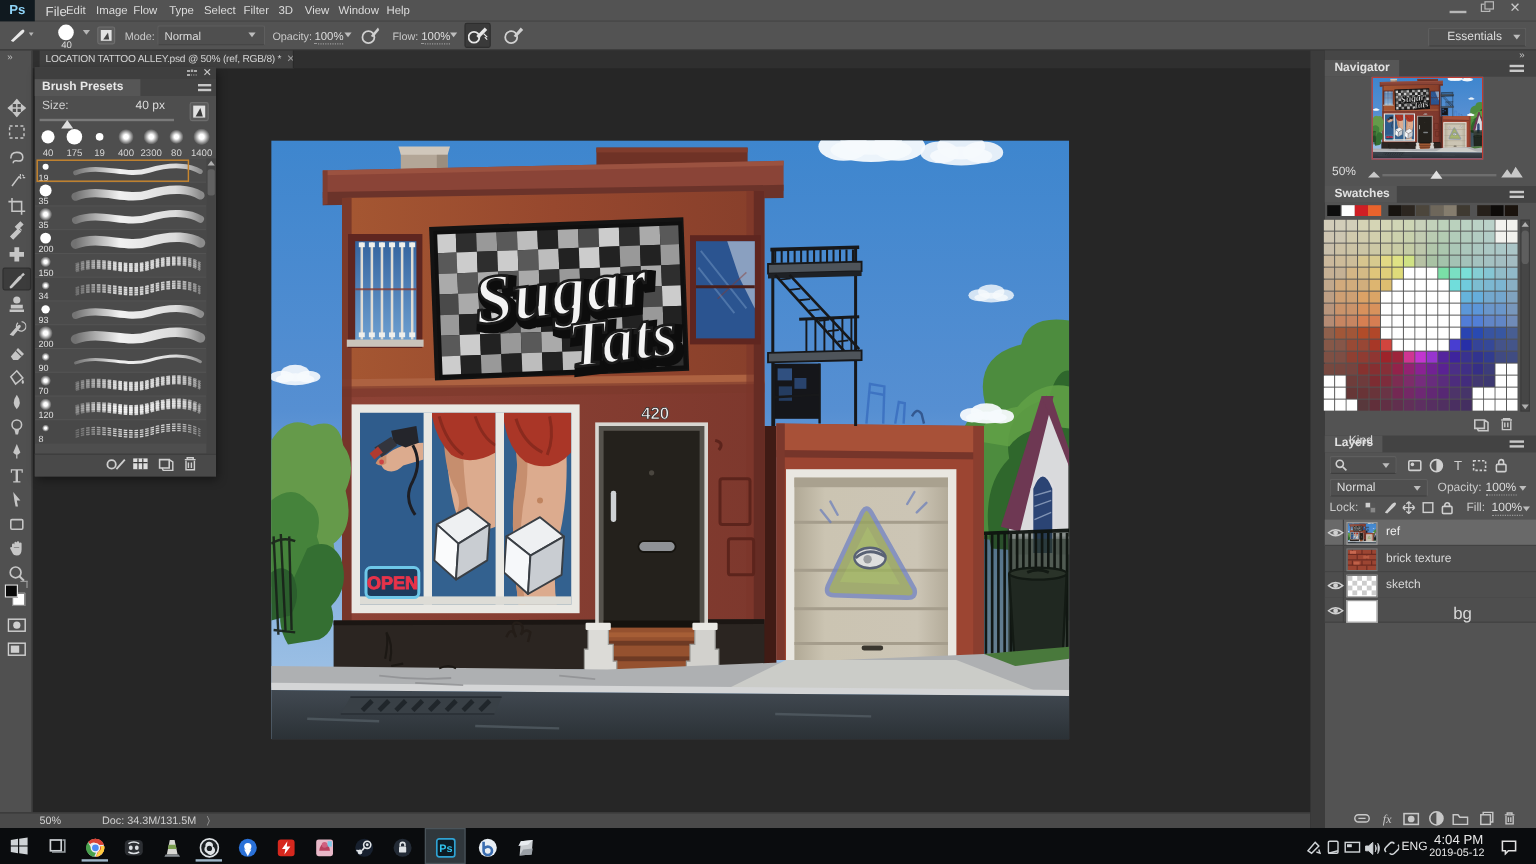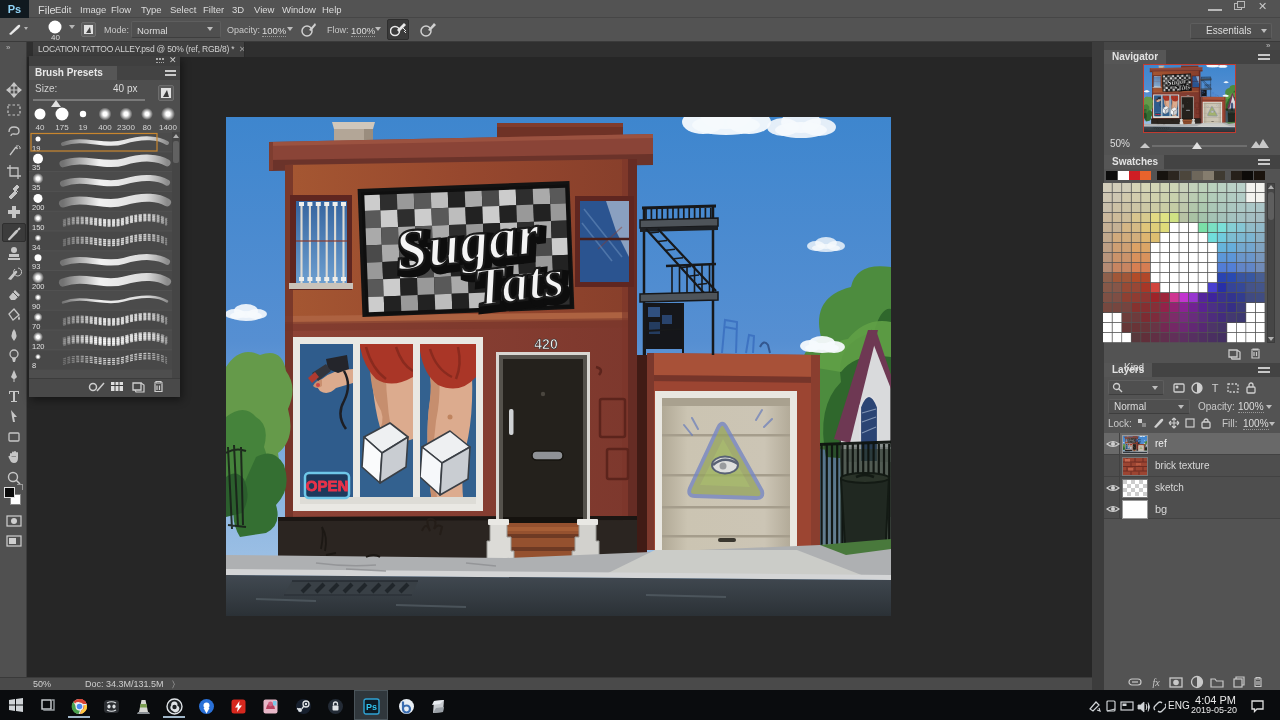--- a/index.html
+++ b/index.html
@@ -1015,21 +1015,21 @@
         </g>
       </svg></div>
 <div class="abs txt" style="left:1155px;top:482px;font-size:10px;color:#d8d8d8">sketch</div>
 <div class="abs" style="left:1104px;top:498px;width:176px;height:21px;background:#4e4e4e;border-bottom:1px solid #424242"></div>
 <div class="abs" style="left:1104px;top:498px;width:16px;height:21px;border-right:1px solid #424242"></div>
 <svg class="abs" style="left:1106px;top:504px" width="14" height="10">
       <path d="M1 5 Q7 0 13 5 Q7 10 1 5 Z" fill="none" stroke="#d0d0d0" stroke-width="1.2"></path>
       <circle cx="7" cy="5" r="2" fill="#d0d0d0"></circle>
     </svg>
 <div class="abs" style="left:1122px;top:500px;width:26px;height:19px;border:1px solid #9a9a9a;background:#ffffff"></div>
-<div class="abs txt" style="left:1155px;top:503px;font-size:11px;color:#d8d8d8">bg</div>
+<div class="abs txt" style="left:1211px;top:503px;font-size:14px;color:#d8d8d8">bg</div>
 <svg class="abs" style="left:1128px;top:675px" width="14" height="14">
       <rect x="1" y="4" width="12" height="6" rx="3" fill="none" stroke="#c8c8c8" stroke-width="1.2"></rect>
       <line x1="4" y1="7" x2="10" y2="7" stroke="#c8c8c8" stroke-width="1.2"></line>
     </svg>
 <svg class="abs" style="left:1149px;top:675px" width="14" height="14">
       <text x="7" y="11" font-size="10" font-style="italic" fill="#c8c8c8" text-anchor="middle" font-family="Liberation Serif">fx</text>
     </svg>
 <svg class="abs" style="left:1169px;top:675px" width="14" height="14">
       <rect x="1" y="3" width="12" height="9" fill="none" stroke="#c8c8c8" stroke-width="1.3"></rect>
       <circle cx="7" cy="7.5" r="2.8" fill="#c8c8c8"></circle>
@@ -1298,16 +1298,16 @@
       <rect x="2.5" y="4.5" width="4" height="2.5" fill="#cfd3d6"></rect>
     </svg>
 <svg class="abs" style="left:1136px;top:699px" width="14" height="14">
       <path d="M2 6 v4 h2.5 L8 13 V3 L4.5 6 Z M10 5 q2 3 0 6 M12 3.5 q3 4.5 0 9" fill="#cfd3d6" stroke="#cfd3d6" stroke-width="0.8"></path>
     </svg>
 <svg class="abs" style="left:1152px;top:699px" width="14" height="14">
       <path d="M3 11 Q1 9 3 7 L6 4 Q8 2 10 4 M6 12 Q8 14 10 12 L13 9 Q15 7 13 5" fill="none" stroke="#cfd3d6" stroke-width="1.3"></path>
     </svg>
 <div class="abs" style="left:1168px;top:700px;color:#e8e8e8;font-size:10px;font-family:Liberation Sans, sans-serif">ENG</div>
 <div class="abs" style="left:1190px;top:694px;width:46px;text-align:right;color:#e8e8e8;font-size:11px">4:04 PM</div>
-<div class="abs" style="left:1186px;top:705px;width:56px;text-align:center;color:#e8e8e8;font-size:9px">2019-05-20</div>
+<div class="abs" style="left:1186px;top:705px;width:56px;text-align:center;color:#e8e8e8;font-size:9px">2019-05-12</div>
 <svg class="abs" style="left:1250px;top:698px" width="15" height="15">
       <path d="M2 3 h11 v8 h-6 l-2.5 2.5 V11 H2 Z" fill="none" stroke="#e0e0e0" stroke-width="1.3"></path>
     </svg>
   </div>
 </body></html>

